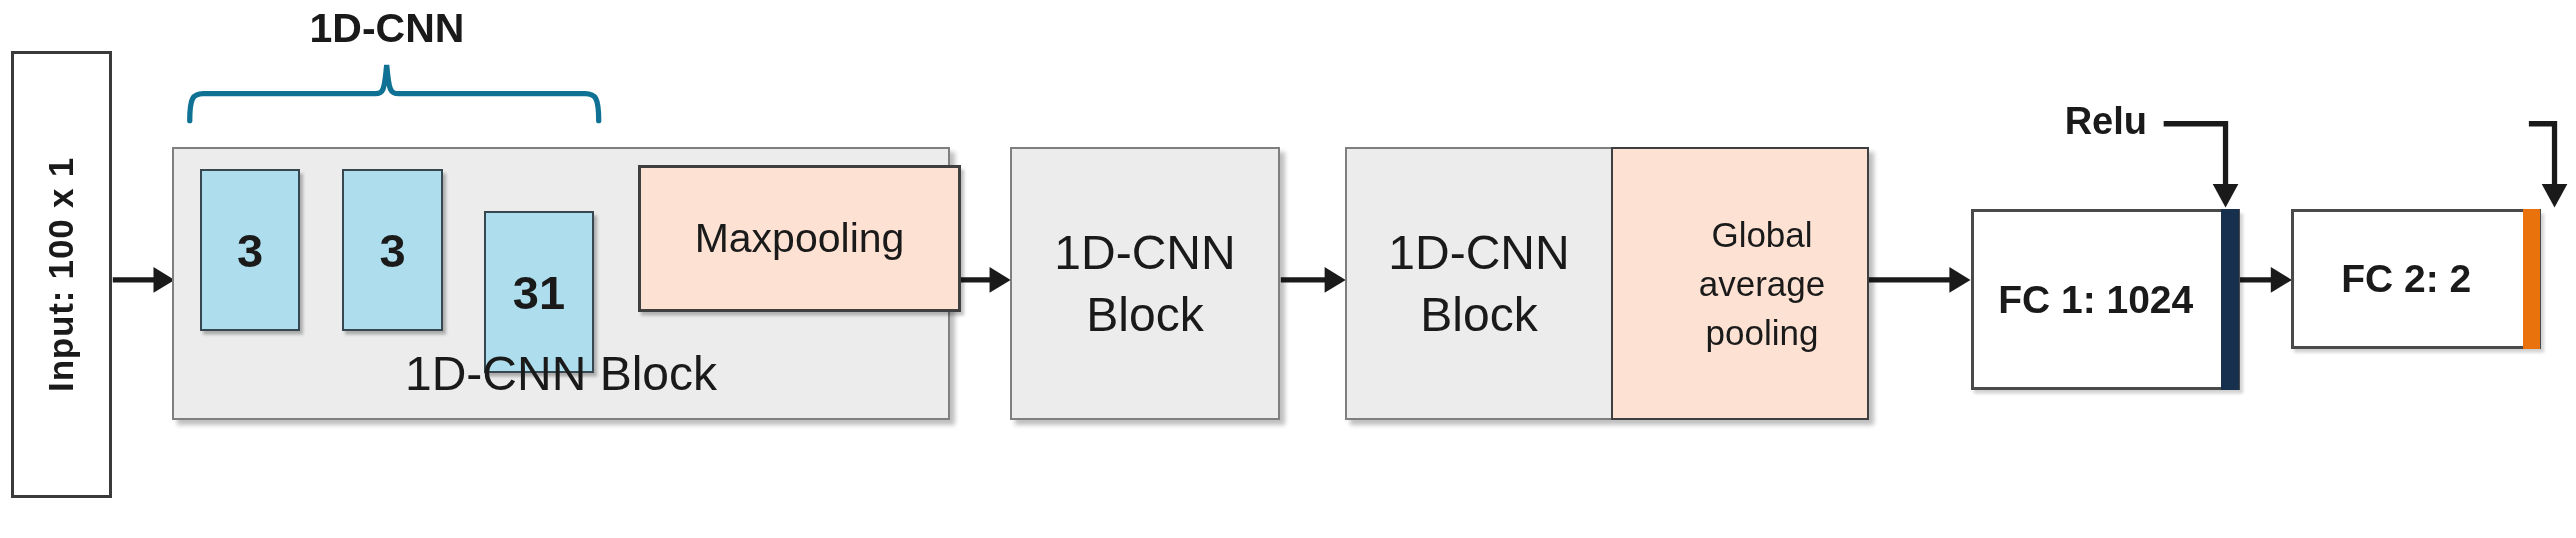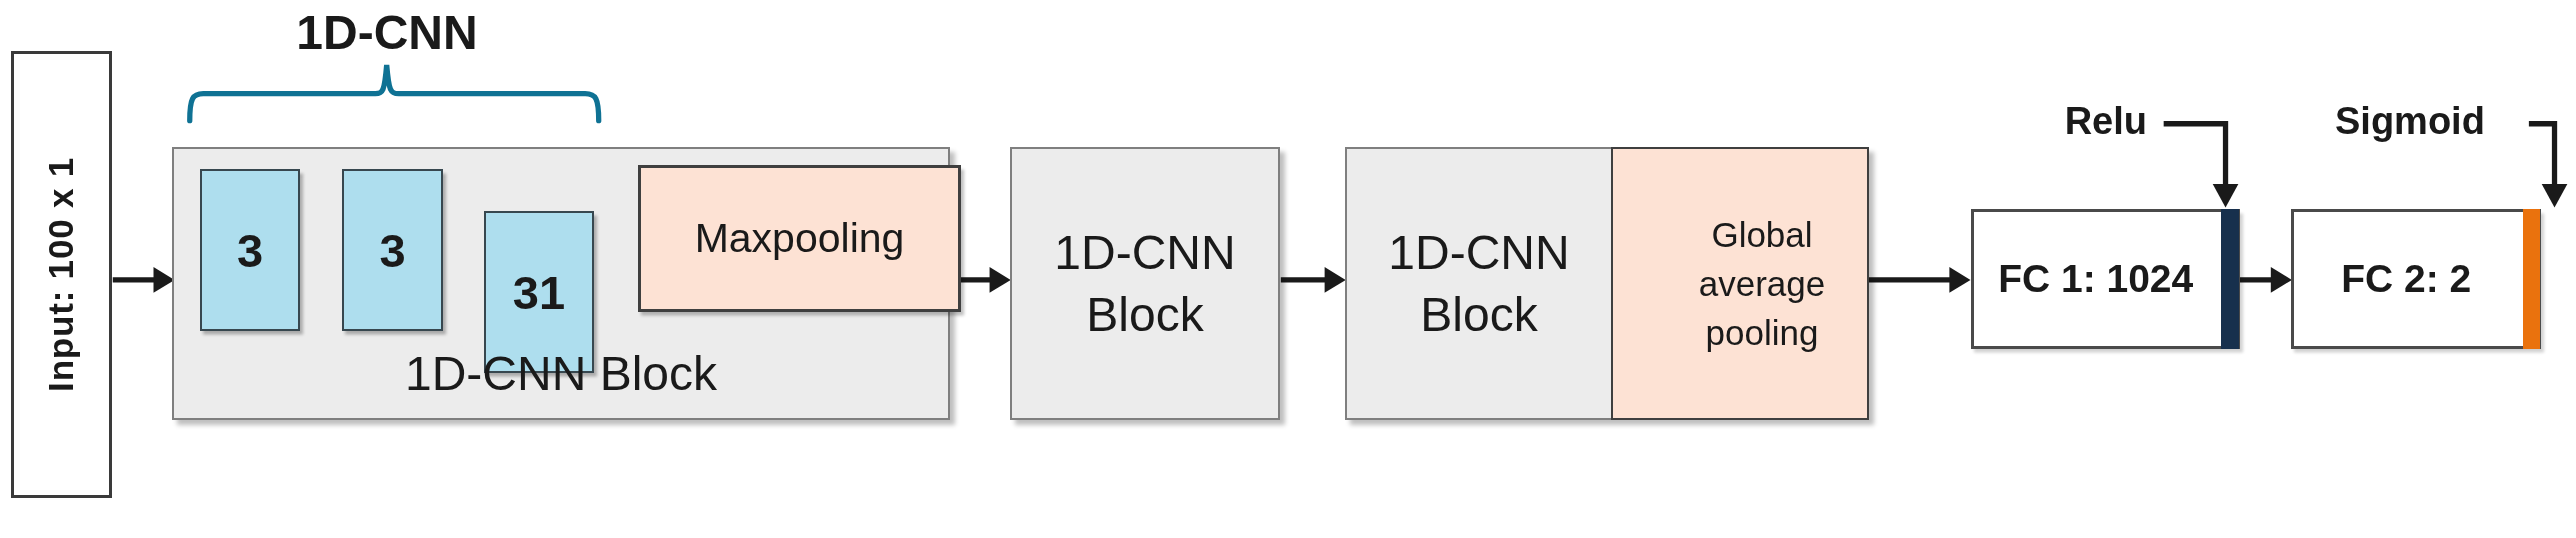--- a/index.html
+++ b/index.html
@@ -13,21 +13,21 @@
     left:10.6px;top:51px;width:101px;height:447px;background:#ffffff;
     border:3px solid var(--box-border,#3a3a3a);
     display:flex;align-items:center;justify-content:center;
   }
   .vtext{
     writing-mode:vertical-rl;transform:rotate(180deg);
     font-size:35px;font-weight:600;white-space:nowrap;letter-spacing:0.8px;
   }
   .brace-label{
     left:387px;top:4.5px;transform:translateX(-50%);
-    font-size:48px;font-weight:700;white-space:nowrap;
+    font-size:41px;font-weight:700;white-space:nowrap;
   }
   .gblock{
     background:var(--block-gray,#ececec);
     border:2.3px solid var(--block-gray-border,#7f7f7f);
     box-shadow:4.5px 5.3px 4.5px rgba(0,0,0,0.25);
   }
   .block1{left:172px;top:147px;width:778px;height:273px;}
   .block2{left:1010px;top:147px;width:270px;height:273px;display:flex;align-items:center;justify-content:center;}
   .block3{left:1345px;top:147px;width:524px;height:273px;display:flex;box-shadow:4.5px 5.3px 4.5px rgba(0,0,0,0.25);}
   .block3-gray{
@@ -64,21 +64,21 @@
   .block-label-2line{
     width:227px;text-align:center;font-size:48px;font-weight:400;line-height:1.28;
   }
   .gap-label{
     width:227px;text-align:center;font-size:35px;font-weight:400;line-height:1.4;
   }
   .fc-box{
     background:#ffffff;border:3px solid #4a4a4a;box-shadow:3px 3.8px 3px rgba(0,0,0,0.18);
     display:flex;align-items:center;justify-content:center;
   }
-  .fc1{left:1971px;top:209px;width:269px;height:140px;}
+  .fc1{left:1971px;top:209px;width:269px;height:181px;}
   .fc2{left:2291px;top:209px;width:250px;height:140px;}
   .fc-label{font-size:39px;font-weight:700;padding-right:19.6px;white-space:nowrap;}
   .act-bar{position:absolute;top:-3px;bottom:-3px;right:-1.5px;}
   .navy-bar{width:18px;background:var(--navy,#17304d);}
   .orange-bar{width:16.6px;background:var(--orange,#ea720d);}
   .act-label{font-size:38px;font-weight:700;white-space:nowrap;}
   .relu-label{left:1979px;top:100px;width:168px;text-align:right;}
   .sigmoid-label{left:2335px;top:100px;width:181px;text-align:left;}
 </style>
 </head>
@@ -159,16 +159,15 @@
     <span class="fc-label">FC 1: 1024</span>
     <div class="act-bar navy-bar"></div>
   </div>
 
   <div class="abs fc-box fc2">
     <span class="fc-label">FC 2: 2</span>
     <div class="act-bar orange-bar"></div>
   </div>
 
   <div class="abs act-label relu-label">Relu</div>
-  <div class="abs act-label sigmoid-label">Sigmoid</div>
 
 </div>
 
 
 </body></html>

